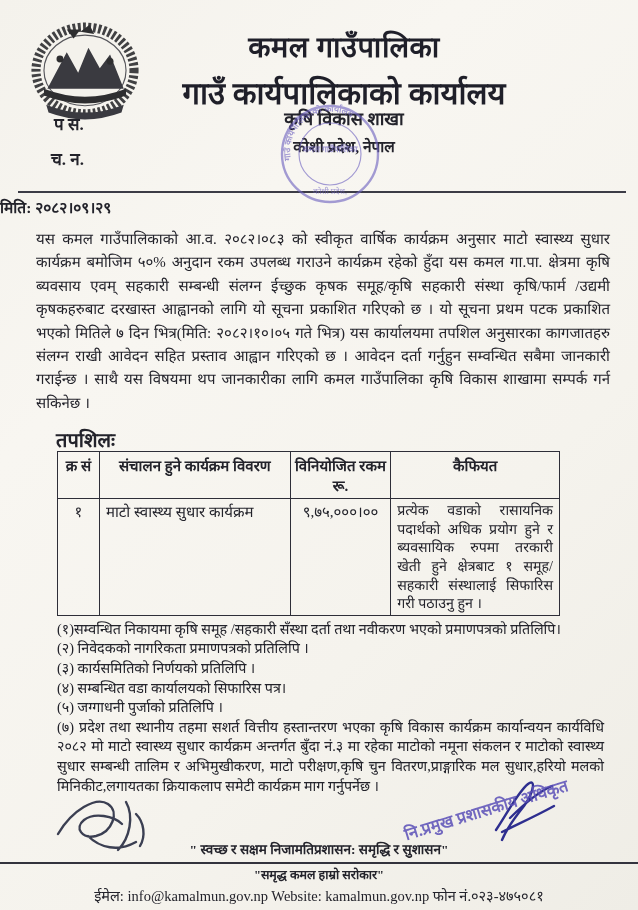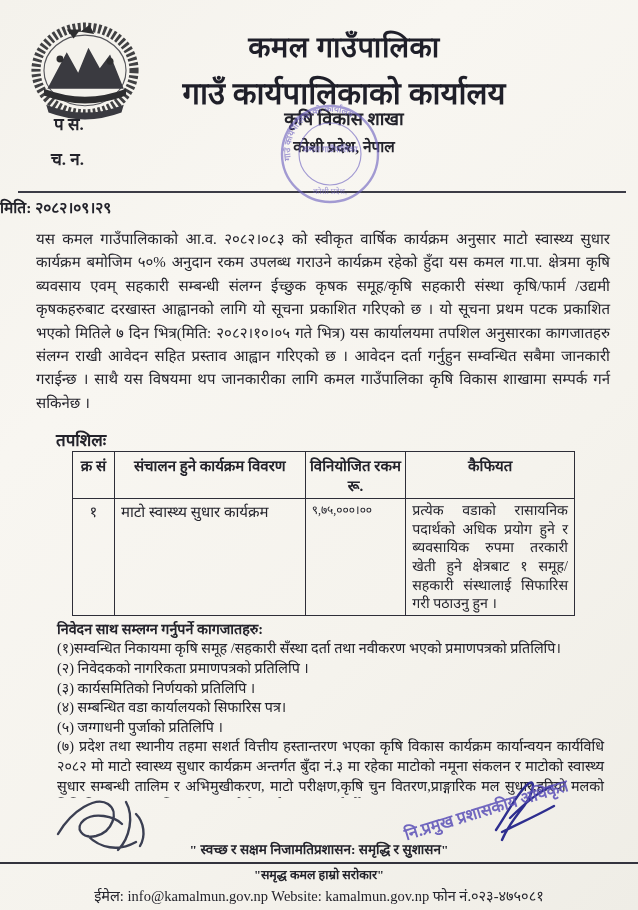--- a/index.html
+++ b/index.html
@@ -20,28 +20,28 @@
   .prov{font-size:15.5px;font-weight:700;margin-top:5px;}
   .ref-label{position:absolute;left:54px;top:112px;font-size:17px;font-weight:700;}
   .disp-label{position:absolute;left:51px;top:147px;font-size:17px;font-weight:700;}
   .hstamp{position:absolute;left:276px;top:102px;width:108px;height:104px;opacity:.62;z-index:3;pointer-events:none;}
   .rule-top{position:absolute;left:18px;right:12px;top:191px;border-top:2px solid #3c3c46;}
   
   .content{position:absolute;left:0;right:0;top:198px;bottom:112px;overflow:hidden;}
   .date-line{text-align:left;font-size:15.5px;font-weight:700;line-height:19px;}
   .subject-line{text-align:center;font-size:16.5px;font-weight:700;margin-top:3px;line-height:21px;}
   .body-par{margin:11px 28px 16px 36px;font-size:15px;line-height:23.4px;text-align:justify;}
-  .details-label{margin:2px 0 1px 56px;font-size:17px;font-weight:600;line-height:19px;}
-  table.programs{border-collapse:collapse;margin-left:72px;width:503px;}
+  .details-label{margin:2px 0 1px 56px;font-size:20px;font-weight:600;line-height:19px;}
+  table.programs{border-collapse:collapse;margin-left:57px;width:503px;}
   table.programs th,table.programs td{border:1.6px solid #2e2e38;padding:2px 6px;vertical-align:top;}
   table.programs th{font-size:15px;font-weight:700;text-align:center;padding:3px 4px;}
   .col-sn{width:40px;}.col-prog{width:182px;}.col-amt{width:96px;}.col-rem{width:161px;}
   td.sn{text-align:center;font-size:15px;}
   td.prog{font-size:15px;}
-  td.amt{font-size:12px;}
+  td.amt{text-align:center;font-size:15px;}
   td.rem{font-size:14.2px;line-height:18.6px;text-align:justify;}
   .docs{margin:4px 34px 0 57px;font-size:14.3px;line-height:19.6px;}
   .docs-heading{font-weight:600;}
   .doc-item{text-align:justify;}
   
   .sig-left{position:absolute;left:52px;top:788px;width:120px;height:72px;}
   .sig-right{position:absolute;left:488px;top:778px;width:84px;height:64px;}
   .sig-title{
     position:absolute;left:408px;top:822px;width:220px;
     transform:rotate(-17deg);transform-origin:left bottom;
@@ -123,21 +123,20 @@
         <tr>
           <td class="sn">१</td>
           <td class="prog">माटो स्वास्थ्य सुधार कार्यक्रम</td>
           <td class="amt">९,७५,०००।००</td>
           <td class="rem">प्रत्येक वडाको रासायनिक पदार्थको अधिक प्रयोग हुने र ब्यवसायिक रुपमा तरकारी खेती हुने क्षेत्रबाट १ समूह/सहकारी संस्थालाई सिफारिस गरी पठाउनु हुन ।</td>
         </tr>
       </tbody>
     </table>
 
     <div class="docs">
-      <div class="docs-heading">निवेदन साथ सम्लग्न गर्नुपर्ने कागजातहरु:</div>
       <div class="doc-item">(१)सम्वन्धित निकायमा कृषि समूह /सहकारी सँस्था दर्ता तथा नवीकरण भएको प्रमाणपत्रको प्रतिलिपि।</div>
       <div class="doc-item">(२) निवेदकको नागरिकता प्रमाणपत्रको प्रतिलिपि ।</div>
       <div class="doc-item">(३) कार्यसमितिको निर्णयको प्रतिलिपि ।</div>
       <div class="doc-item">(४) सम्बन्धित वडा कार्यालयको सिफारिस पत्र।</div>
       <div class="doc-item">(५) जग्गाधनी पुर्जाको प्रतिलिपि ।</div>
       <div class="doc-item">(७) प्रदेश तथा स्थानीय तहमा सशर्त वित्तीय हस्तान्तरण भएका कृषि विकास कार्यक्रम कार्यान्वयन कार्यविधि २०८२ मो माटो स्वास्थ्य सुधार कार्यक्रम अन्तर्गत बुँदा नं.३ मा रहेका माटोको नमूना संकलन र माटोको स्वास्थ्य सुधार सम्बन्धी तालिम र अभिमुखीकरण, माटो परीक्षण,कृषि चुन वितरण,प्राङ्गारिक मल सुधार,हरियो मलको मिनिकीट,लगायतका  क्रियाकलाप समेटी कार्यक्रम माग गर्नुपर्नेछ ।</div>
     </div>
 
   </div>
 

